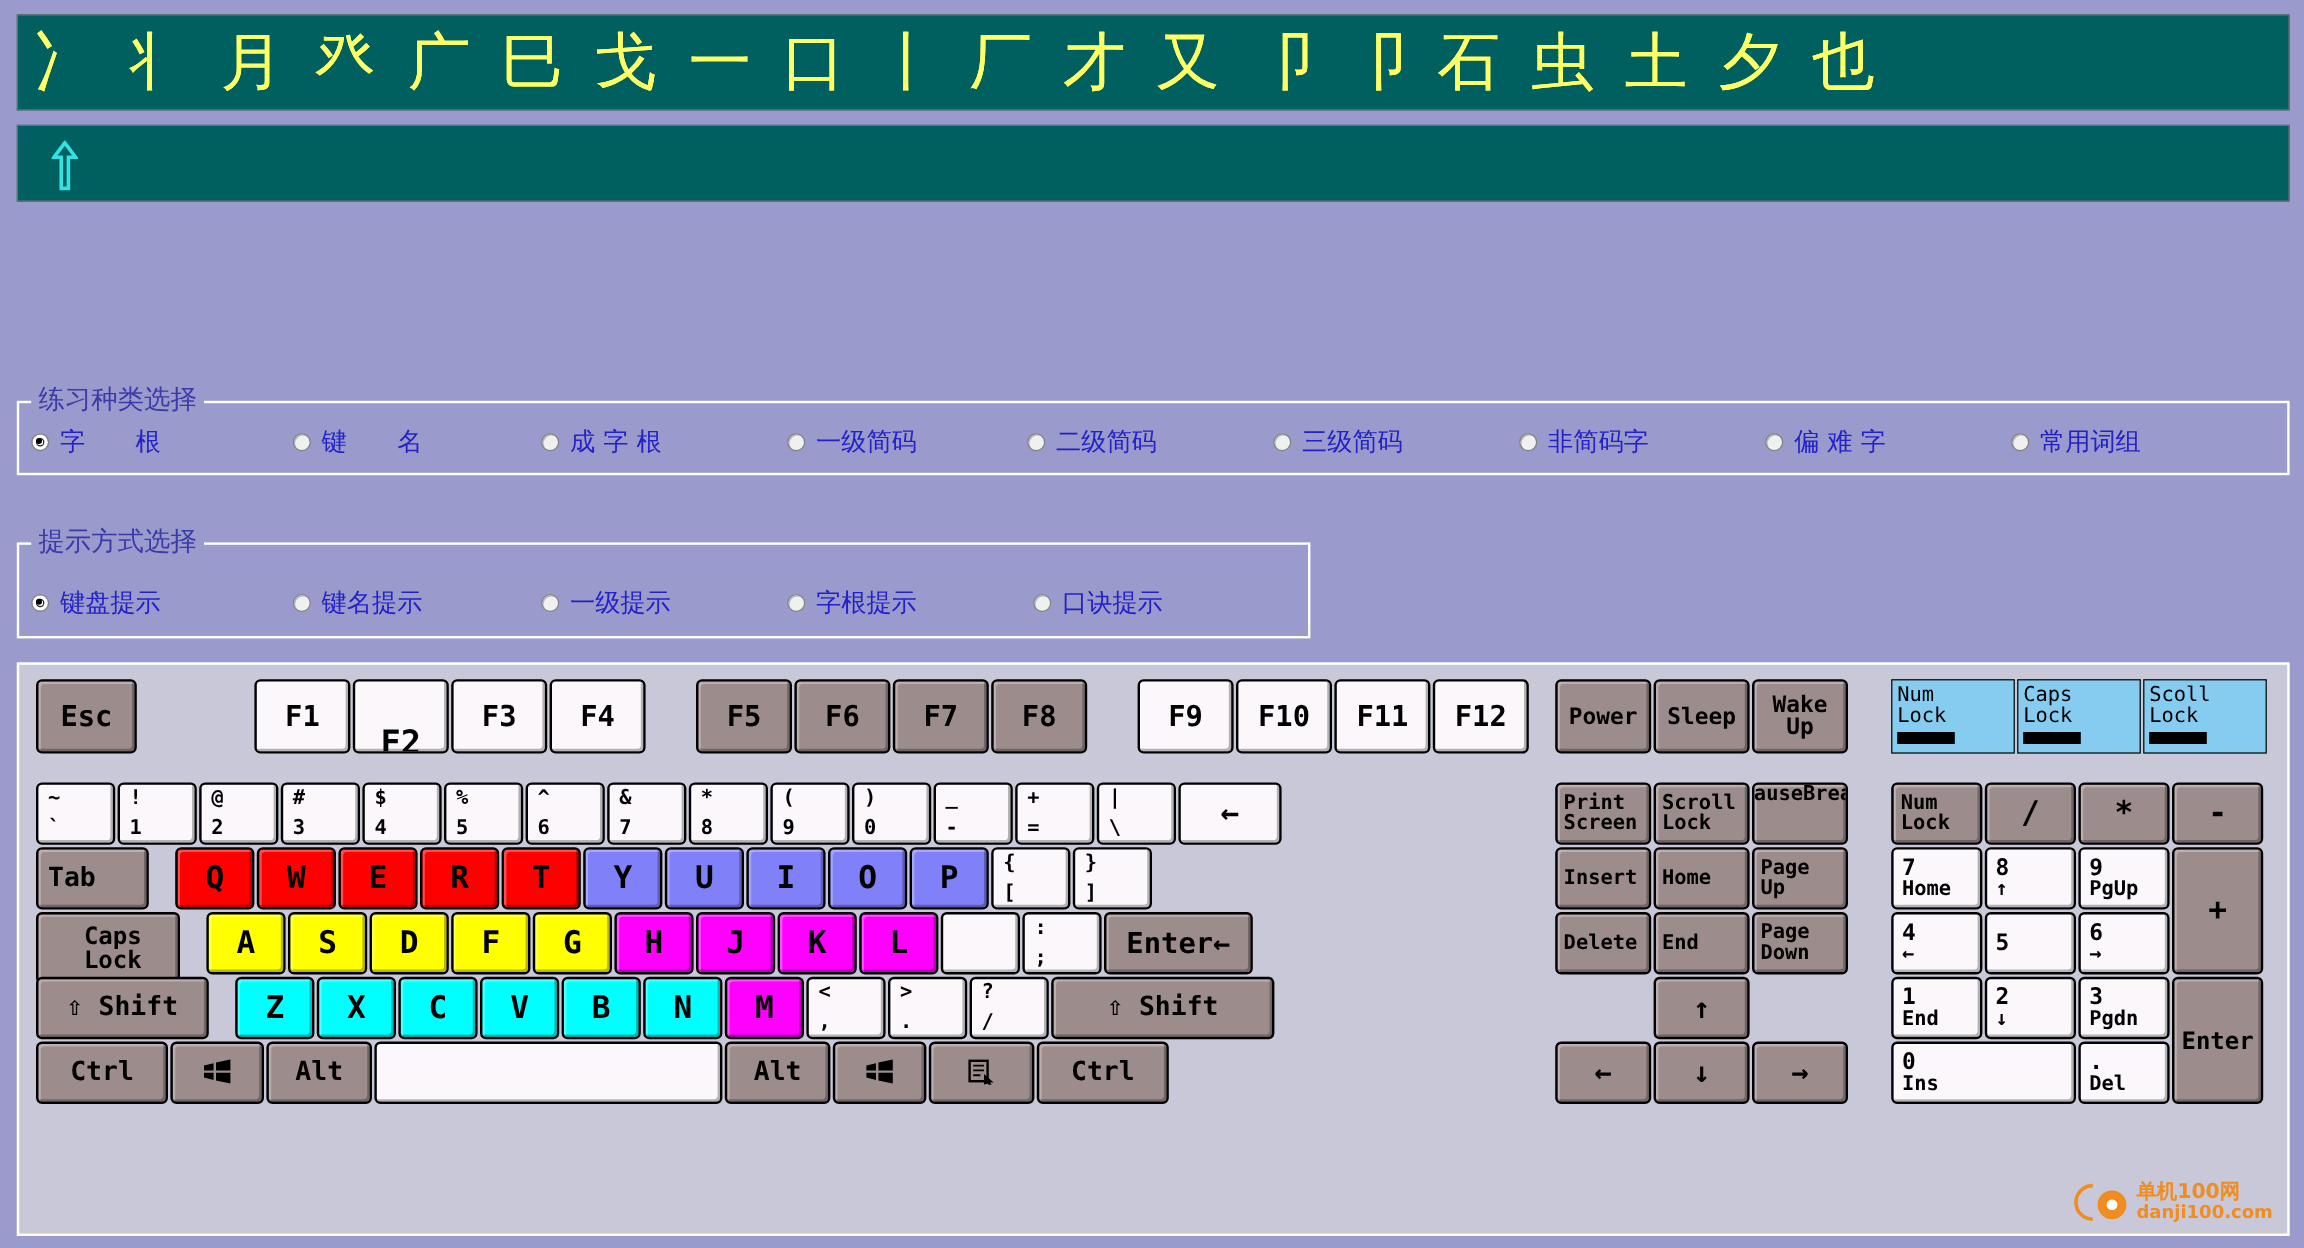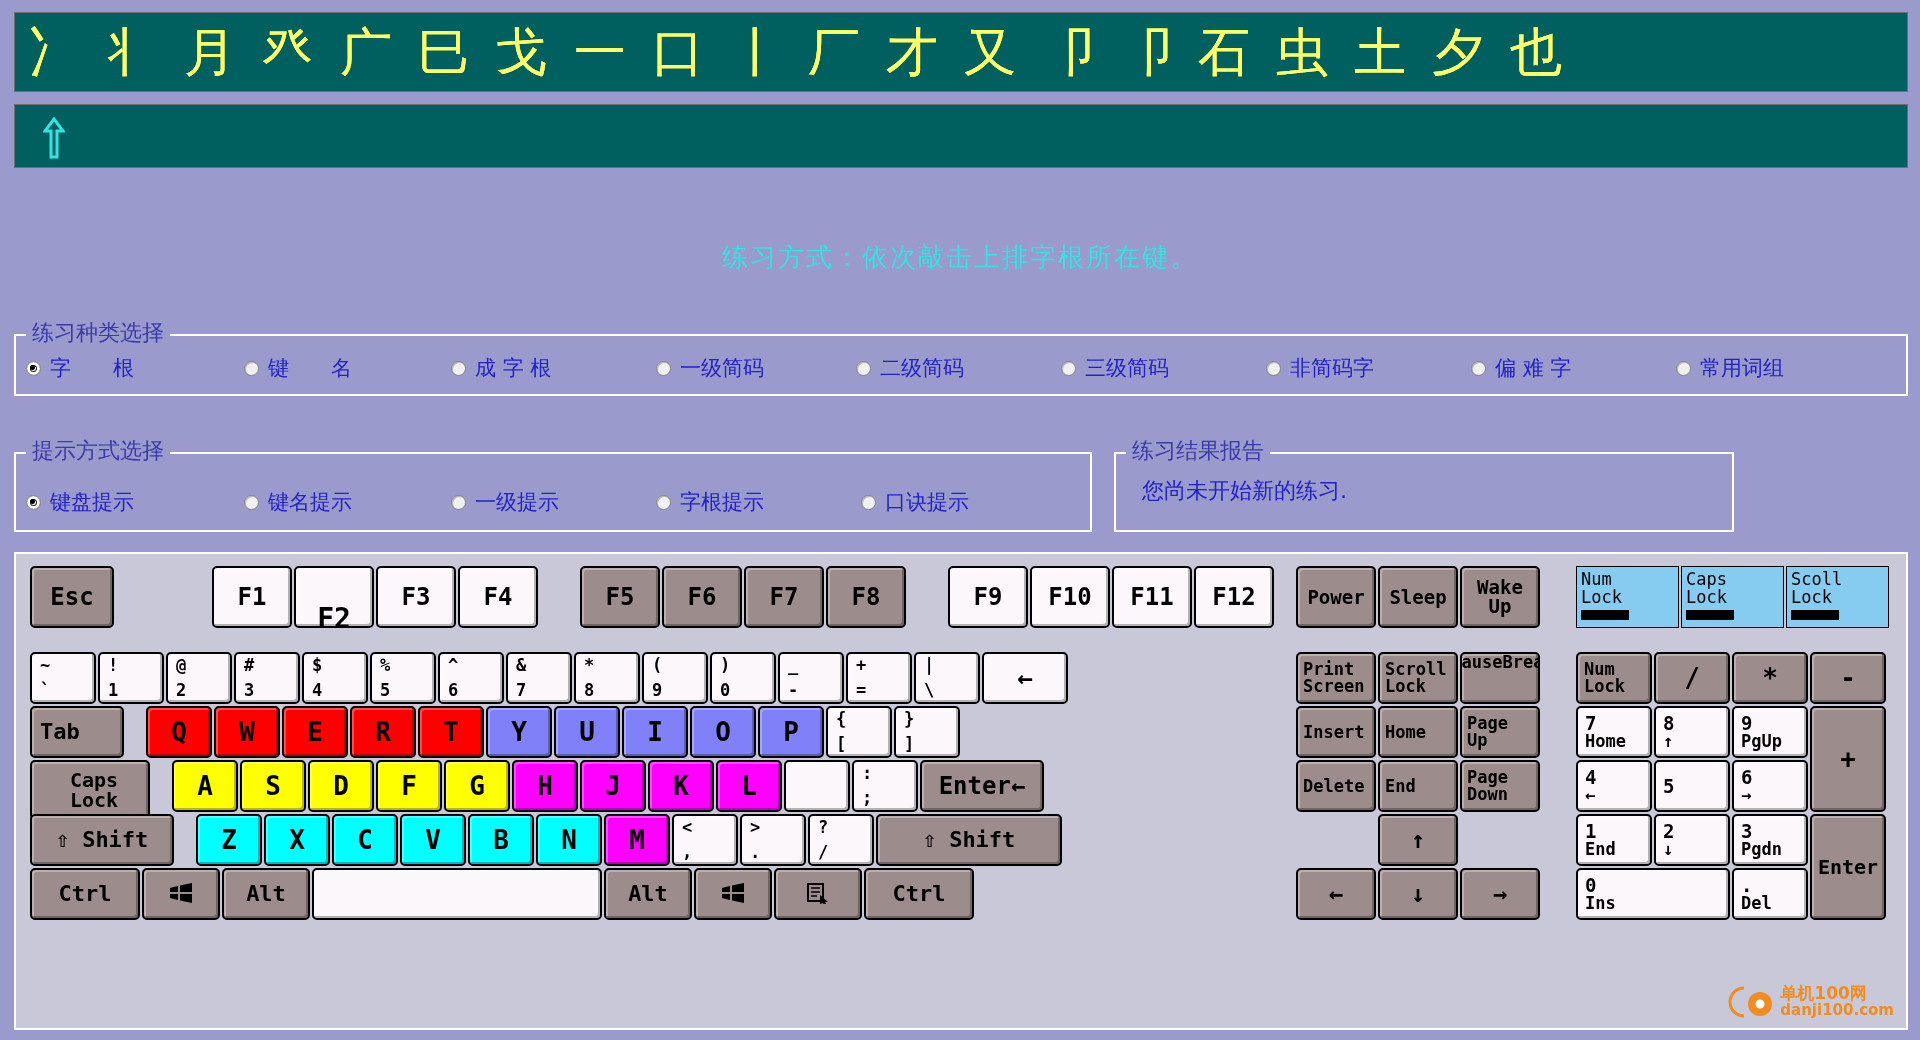--- a/index.html
+++ b/index.html
@@ -165,21 +165,20 @@
 
   <div class="strip" id="input-strip">
     <span class="caret">
       <svg width="22" height="42" viewBox="0 0 22 42">
         <path d="M11 2 L2 14 H8 V40 H14 V14 H20 Z" fill="none" stroke="#33e2e2" stroke-width="3"></path>
       </svg>
     </span>
     <span id="input-value"></span>
   </div>
 
-  <div id="mode-line">练习方式：依次敲击上排字根所在键。</div>
 
   <div class="fs" id="fs-hint">
     <span class="legend">提示方式选择</span>
     <div class="radio-row" id="hint-radios">
         <div class="radio on" style="left: 10px; top: 34px;">
           <span class="dot"></span>
           <span>键盘提示</span>
         </div>
         <div class="radio" style="left: 228px; top: 34px;">
           <span class="dot"></span>
@@ -235,24 +234,20 @@
           <span class="dot"></span>
           <span>偏 难 字</span>
         </div>
         <div class="radio" style="left: 1660px; top: 18px;">
           <span class="dot"></span>
           <span>常用词组</span>
         </div>
       </div>
   </div>
 
-  <div class="fs" id="fs-report">
-    <span class="legend">练习结果报告</span>
-    <div id="report-text">您尚未开始新的练习.</div>
-  </div>
 
 
   <div id="keyboard">
     <div class="kb-inner" id="kb-inner">
         <div class="key k-grey" style="left: 14px; top: 12px; width: 84px; height: 62px;">
           <span class="lbl" style="font-size: 24px;">Esc</span>
         </div>
         <div class="key k-white" style="left: 196px; top: 12px; width: 80px; height: 62px;">
           <span class="lbl" style="font-size: 24px;">F1</span>
         </div>

